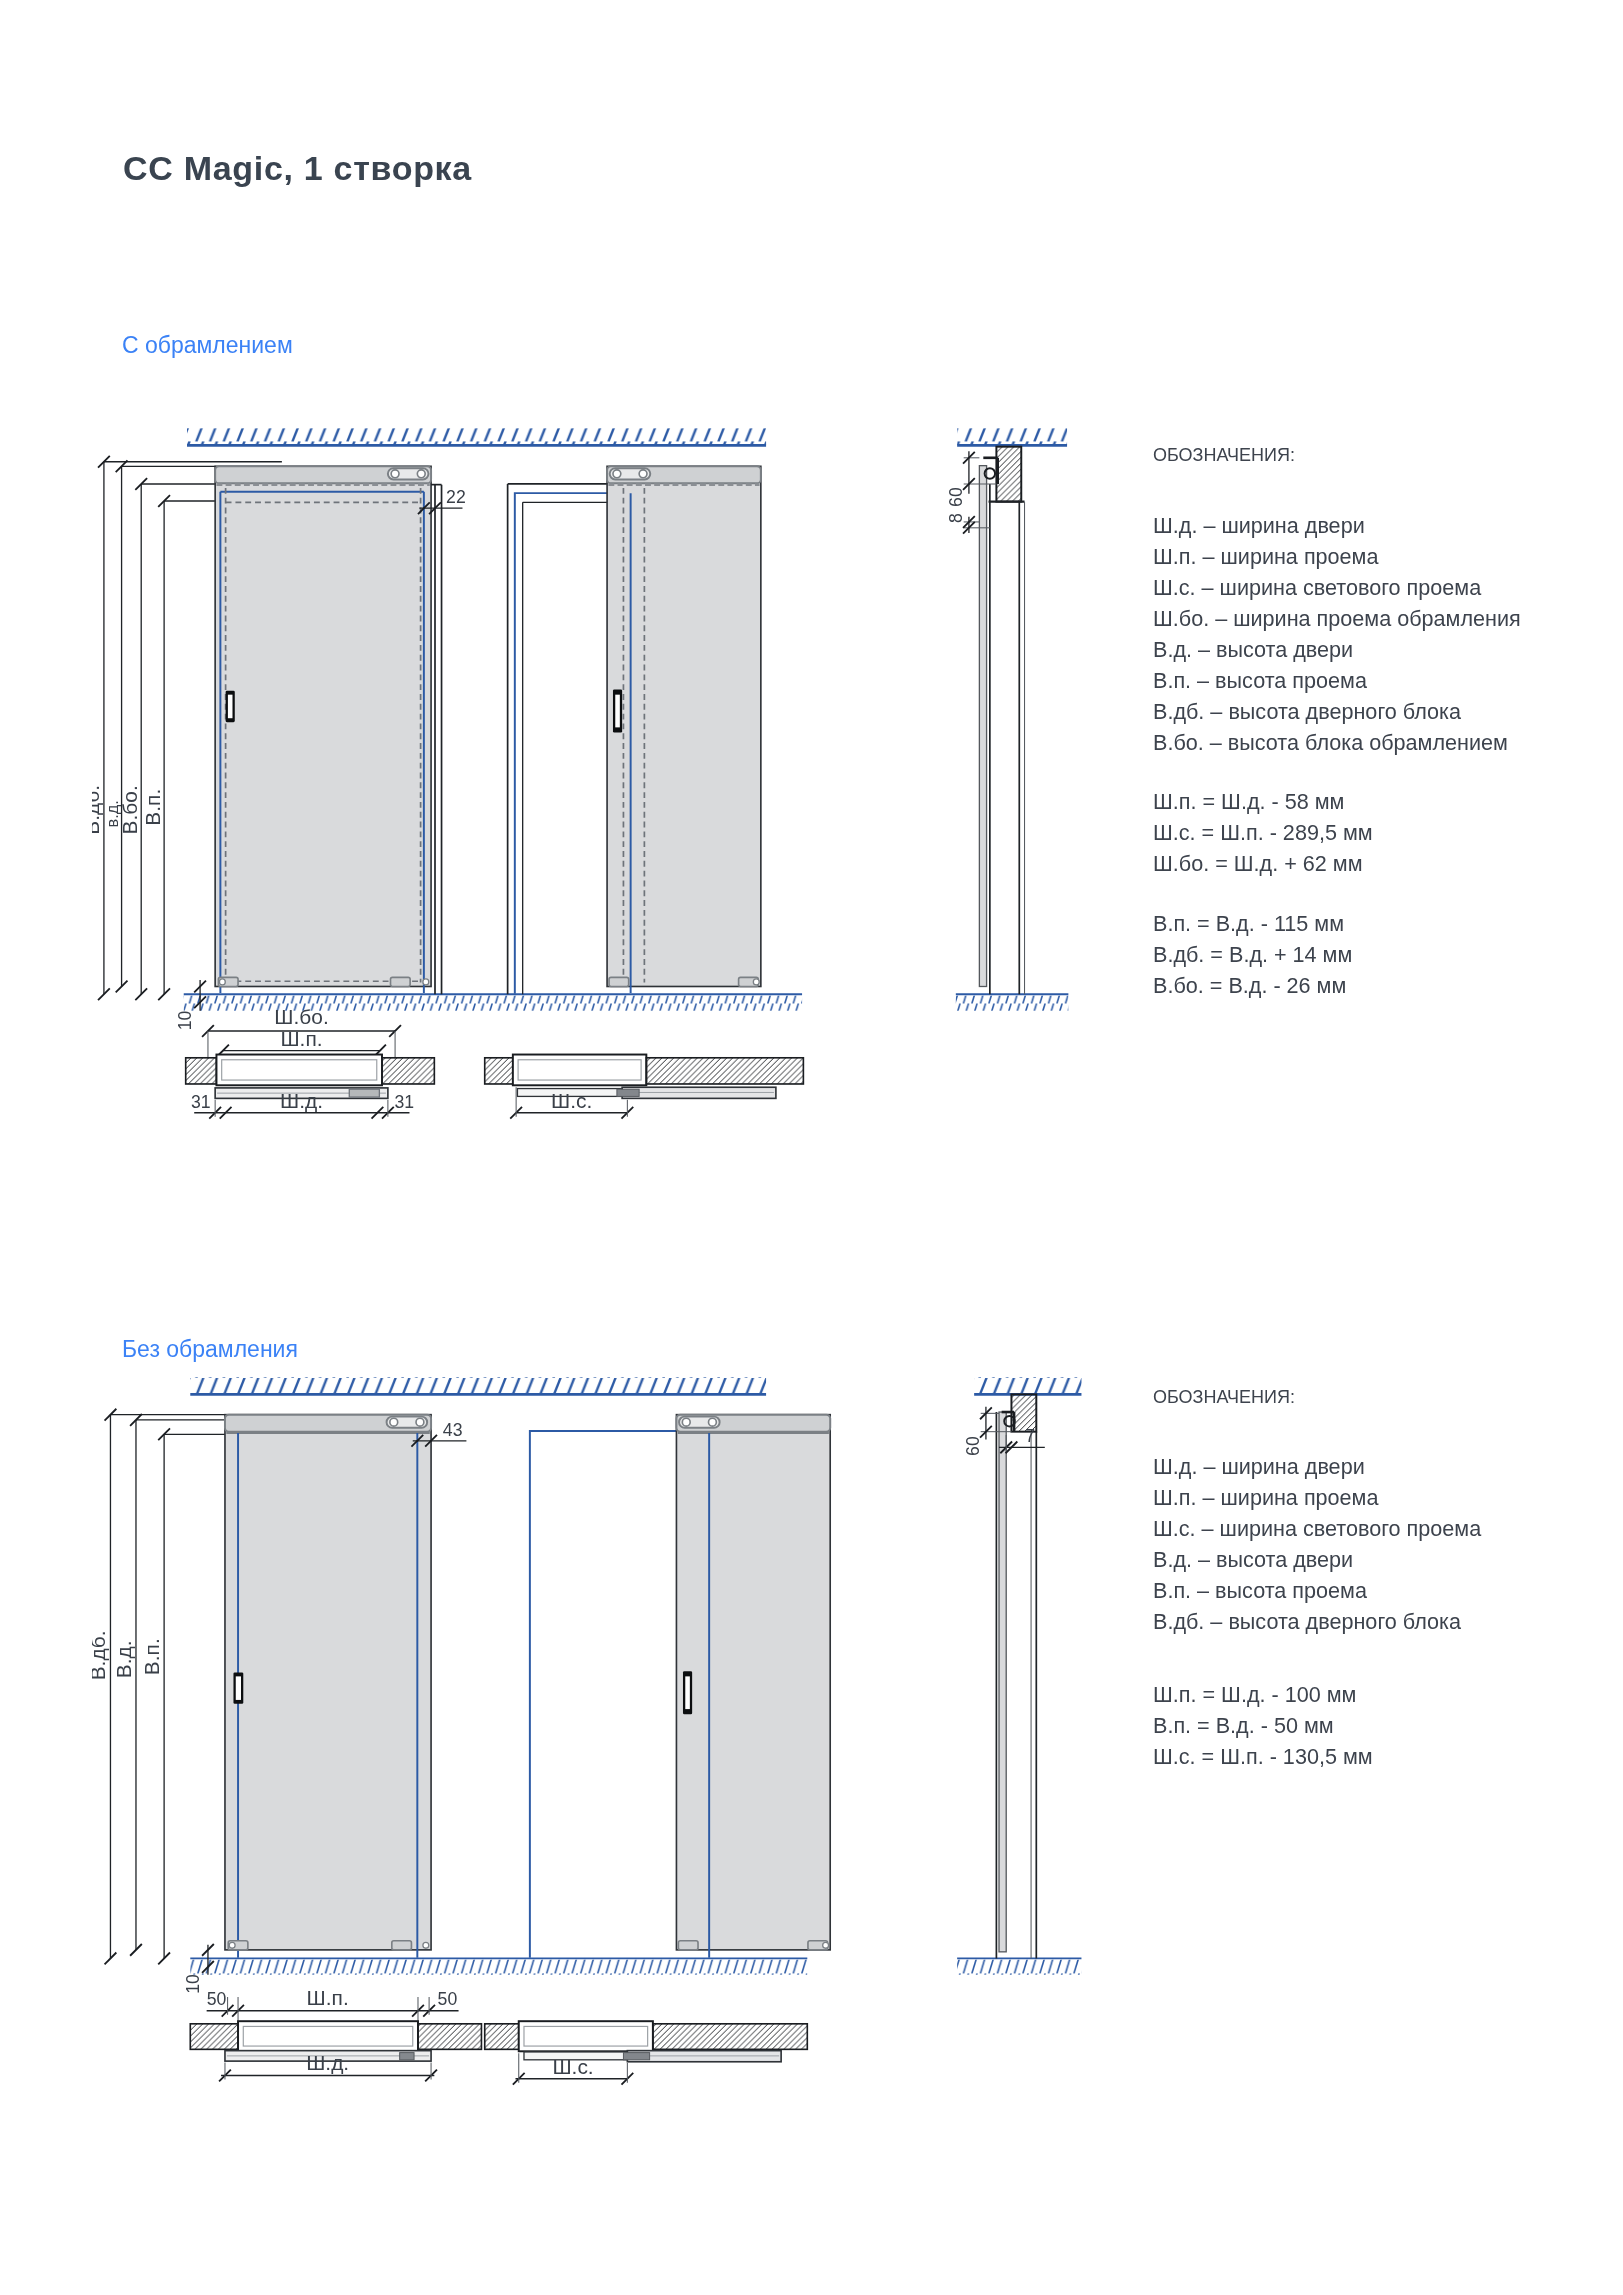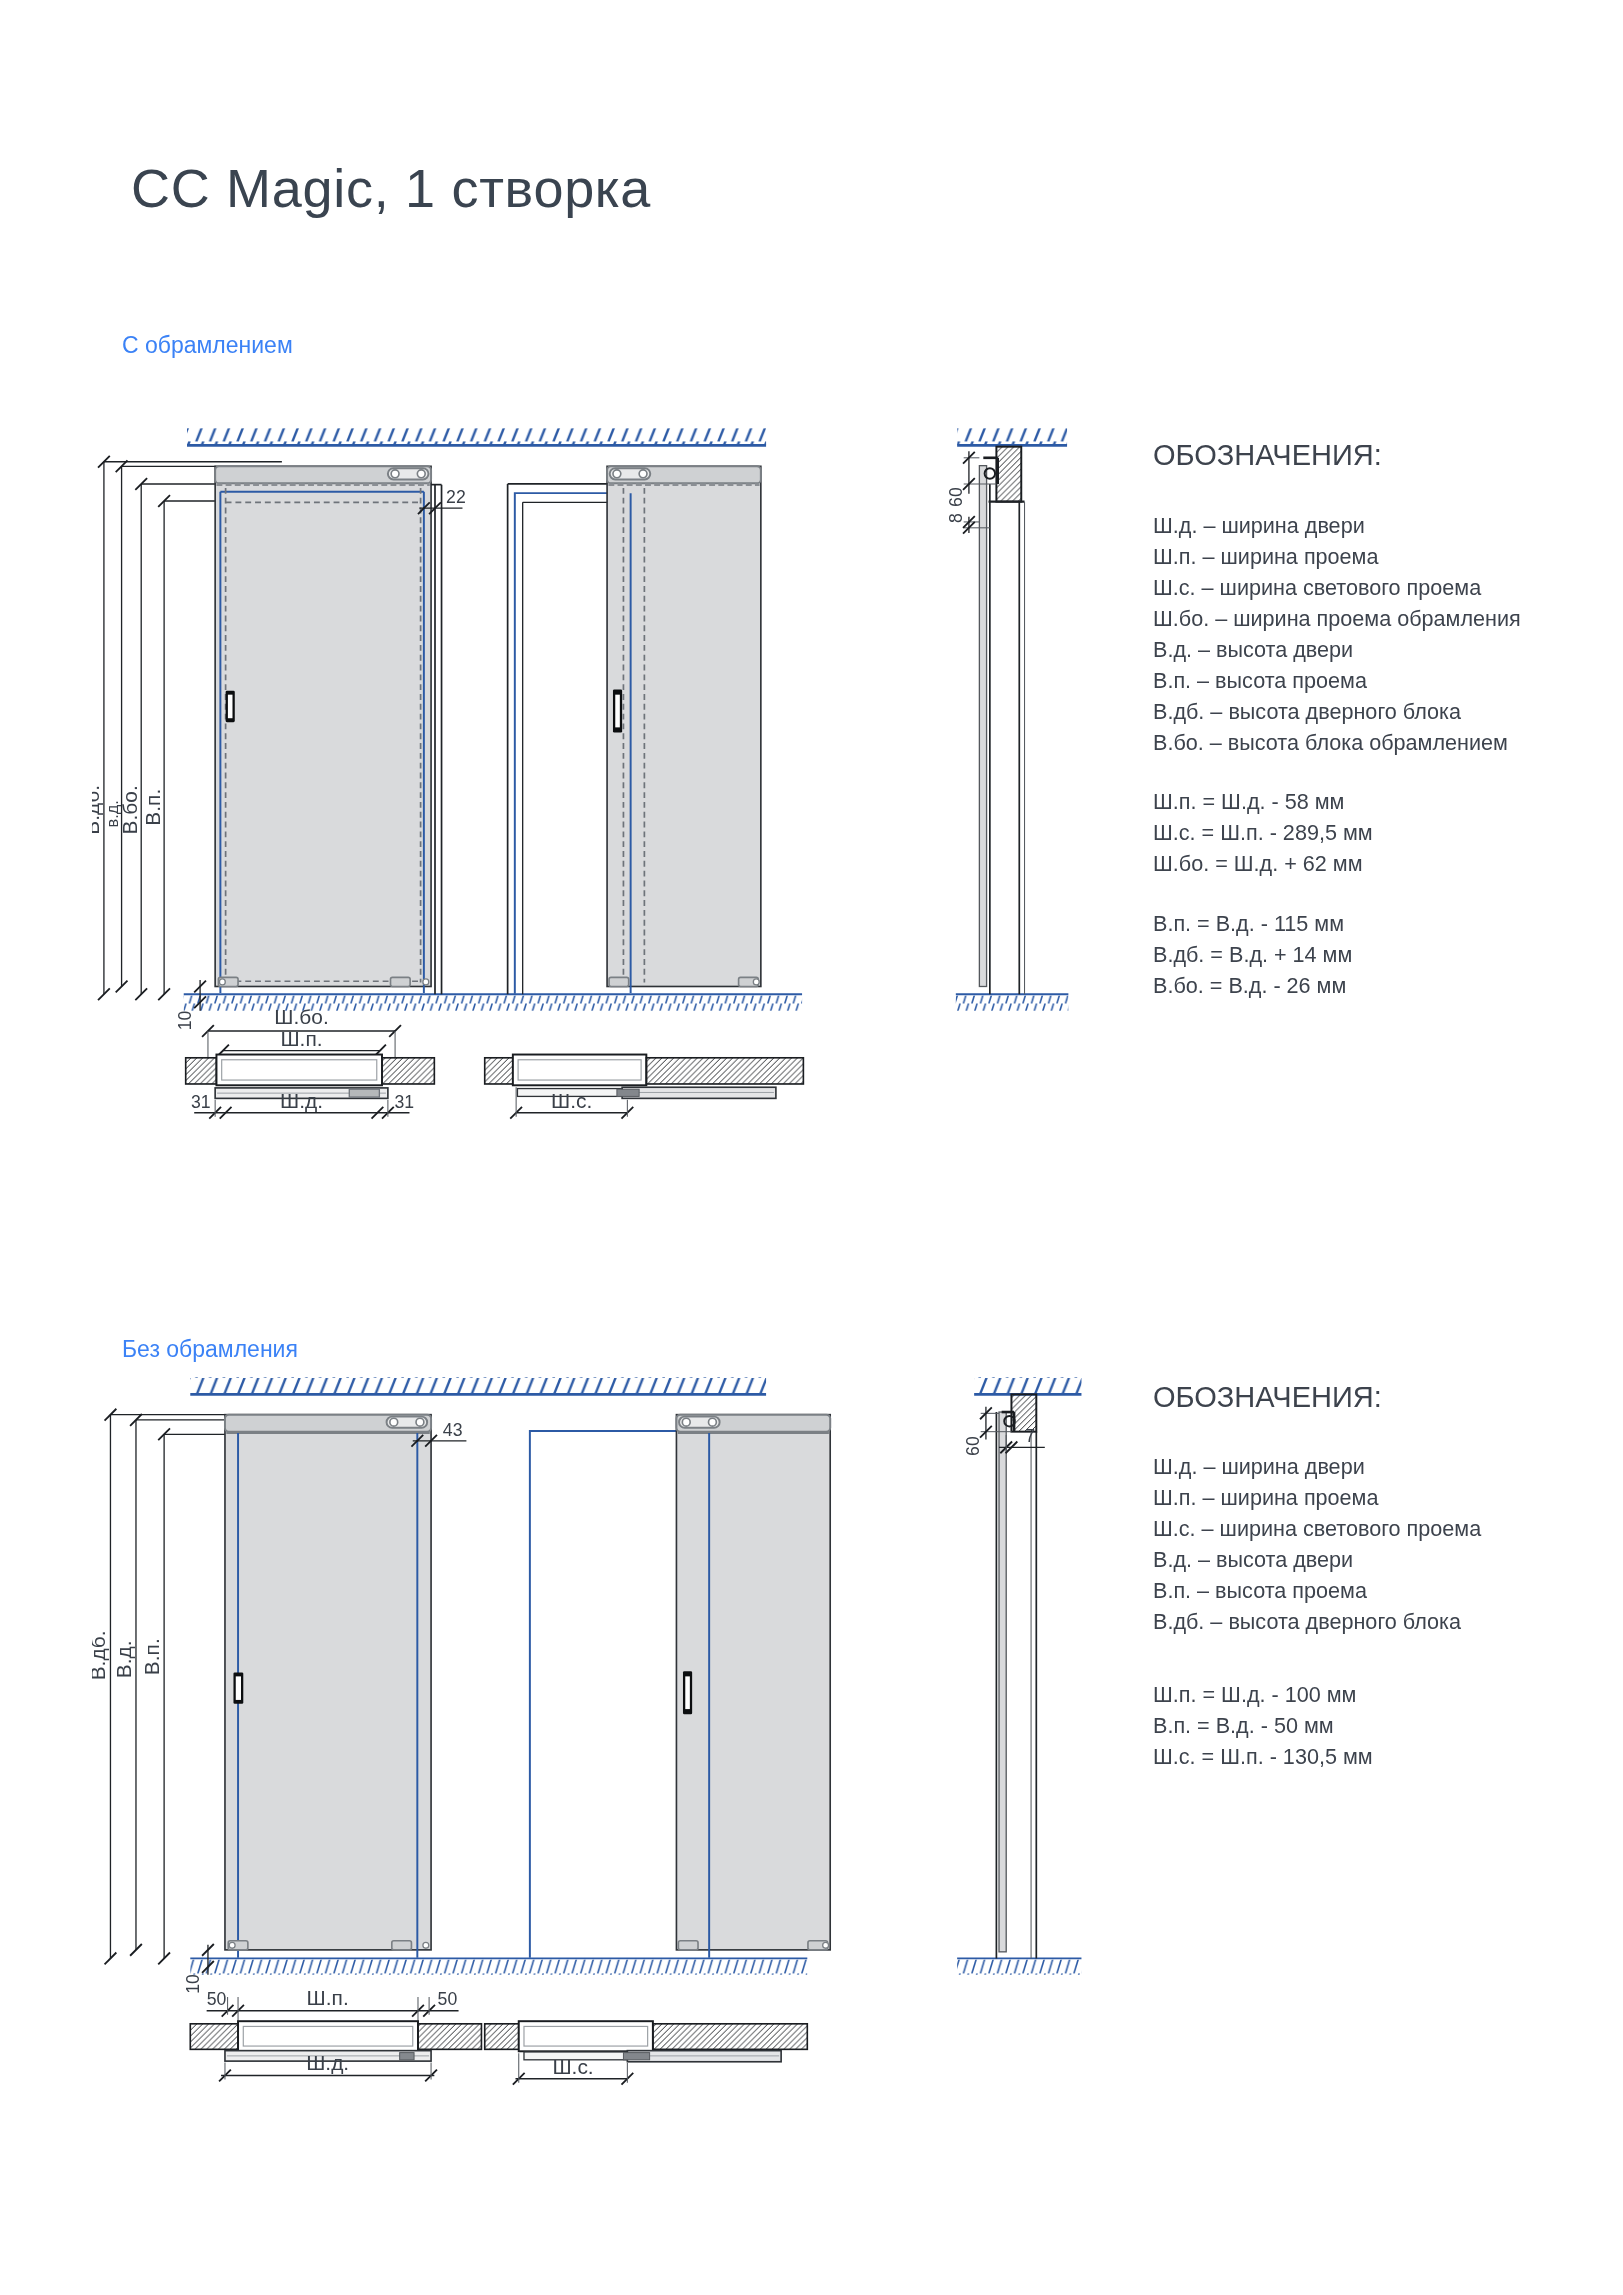--- a/index.html
+++ b/index.html
@@ -1,26 +1,26 @@
 <!DOCTYPE html>
 <html style="font-size:10.5px"><head>
 <meta charset="utf-8">
 <style>
   html,body{margin:0;padding:0;background:#ffffff;}
   .page{position:relative;width:1623px;height:2295px;background:#ffffff;overflow:hidden;
         font-family:"Liberation Sans",sans-serif;color:#3d434d;}
-  .title{position:absolute;left:123px;top:149px;font-size:54px;font-weight:400;
-         color:#3a4450;letter-spacing:0.7px;margin:8px;}
+  .title{position:absolute;left:123px;top:149px;font-size:34px;font-weight:700;
+         color:#3a4450;letter-spacing:0.7px;margin:0;}
   .subtitle{position:absolute;left:122px;font-size:23px;color:#3b82f6;}
   .subtitle.s1{top:332px;}
   .subtitle.s2{top:1336px;}
   .legend{position:absolute;left:1153px;width:458px;font-size:21.6px;line-height:31px;color:#3d434d;}
   .legend.l1{top:440px;}
   .legend.l2{top:1382px;}
-  .leg-h{font-size:29px;}
+  .leg-h{font-size:18px;}
   .gap-a{height:39px;}
   .gap-b{height:28px;}
   .gap-c{height:29.4px;}
   .gap-d{height:38px;}
   .gap-e{height:42px;}
   svg{position:absolute;display:block;}
   svg text{font-family:"Liberation Sans",sans-serif;fill:#3a4049;}
   .dim{font-size:32px;}
   .dimsm{font-size:25px;}
   .dimnum{font-size:27px;}

